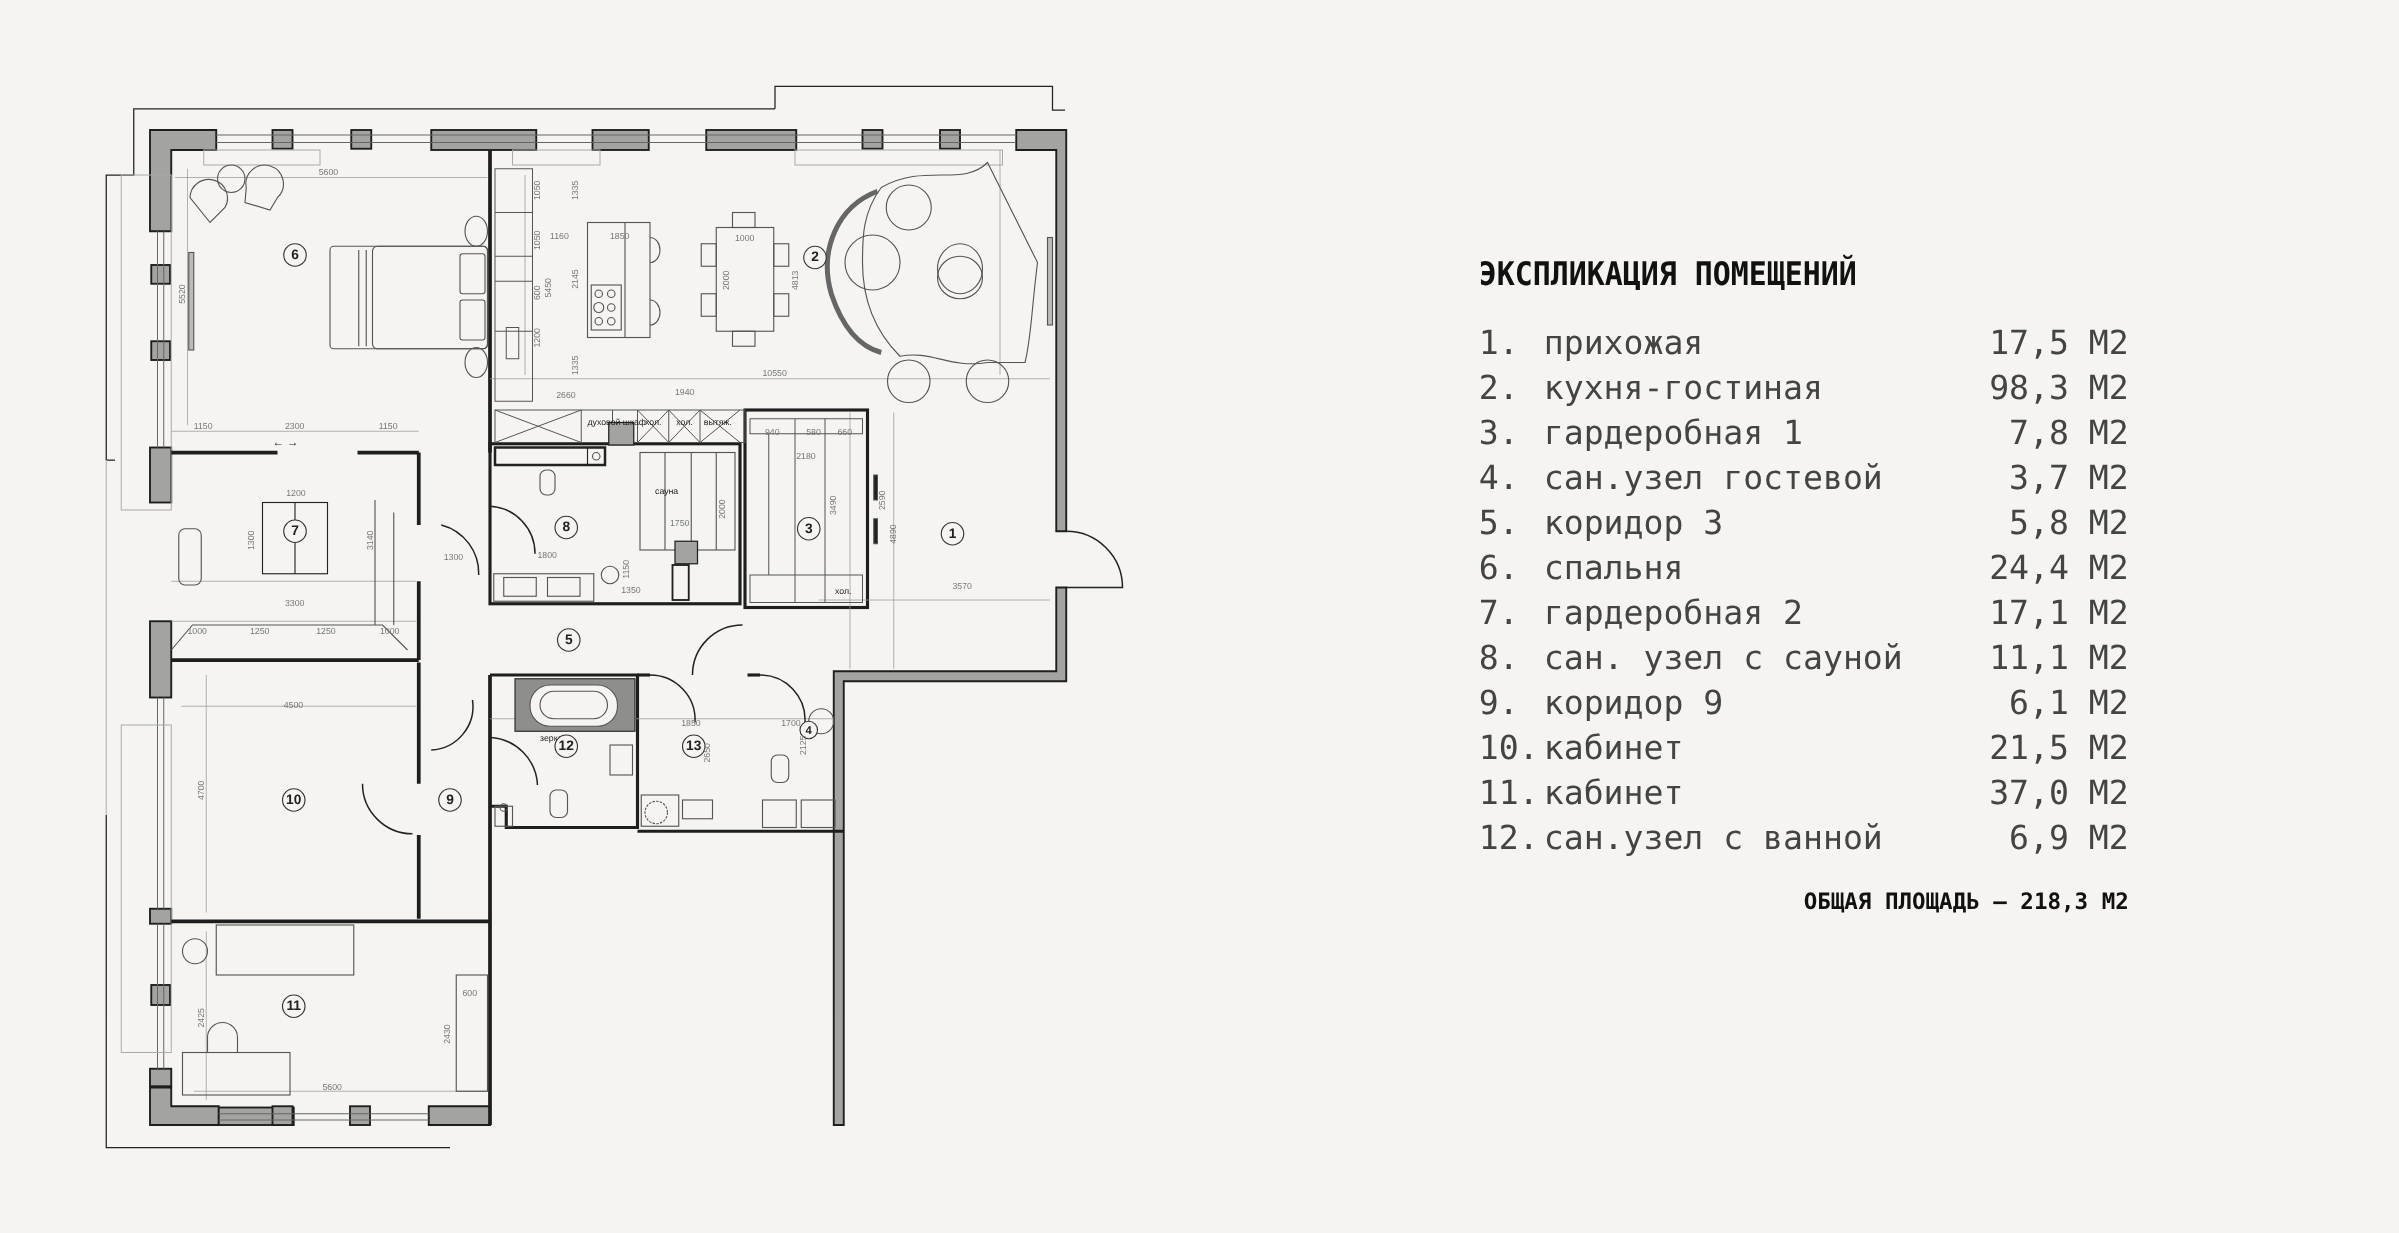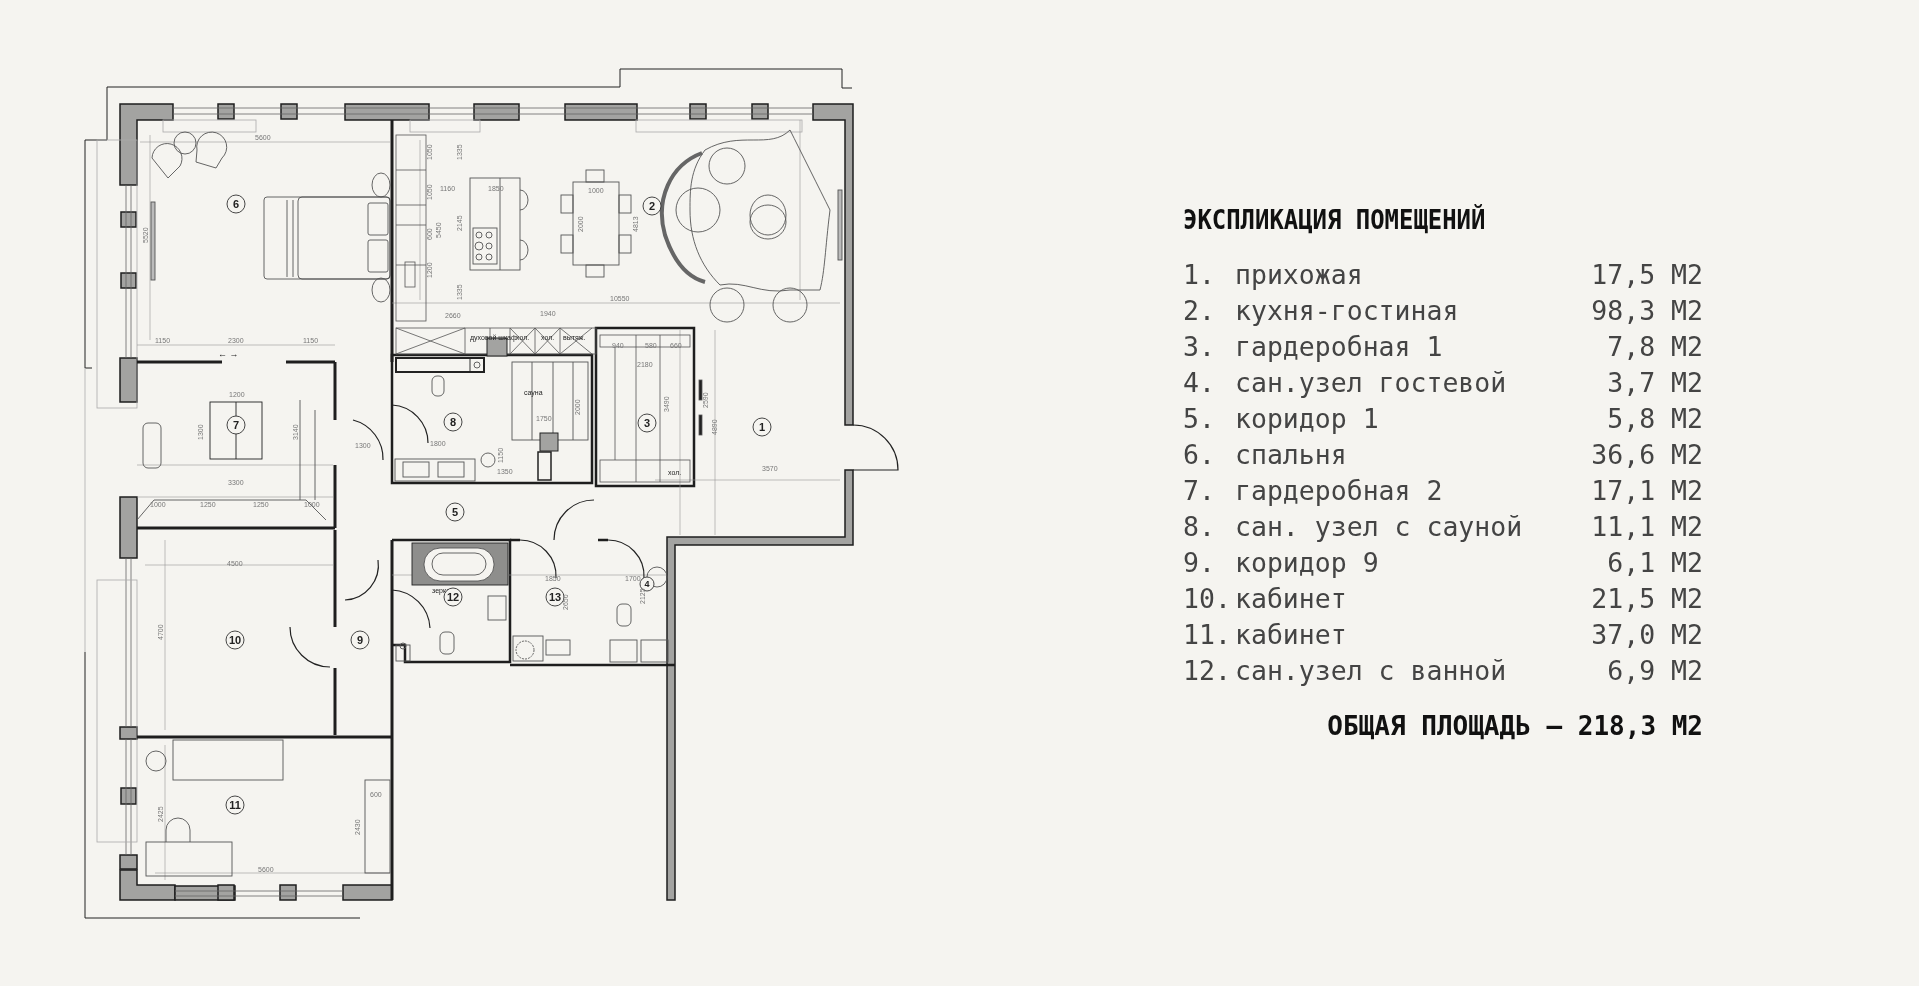--- a/index.html
+++ b/index.html
@@ -22,21 +22,21 @@
   }
   .legend-row {
     display: flex; justify-content: space-between; align-items: baseline;
     font-size: 26.5px; line-height: 36px; color: #444; white-space: nowrap;
     font-weight: 300;
   }
   .legend-row .left { display: flex; }
   .legend-row .num { display: inline-block; width: 52px; }
   .legend-row .area { text-align: left; }
   .legend-total {
-    text-align: right; font-weight: bold; font-size: 26px; color: #111;
+    text-align: right; font-weight: bold; font-size: 18px; color: #111;
     margin-top: 22px; white-space: nowrap;
   }
   svg text { font-family: "Liberation Sans", sans-serif; }
   .room-label { font-size: 11px; font-weight: bold; fill: #222; text-anchor: middle; dominant-baseline: central; }
   .dim { font-size: 7px; fill: #777; }
   .tag { font-size: 7px; fill: #222; }
 </style>
 </head>
 <body>
 
@@ -427,30 +427,30 @@
     <div class="legend-row">
         <span class="left">
           <span class="num">4.</span>
           <span>сан.узел гостевой</span>
         </span>
         <span class="area">3,7 М2</span>
       </div>
     <div class="legend-row">
         <span class="left">
           <span class="num">5.</span>
-          <span>коридор 1</span>
+          <span>коридор 3</span>
         </span>
         <span class="area">5,8 М2</span>
       </div>
     <div class="legend-row">
         <span class="left">
           <span class="num">6.</span>
           <span>спальня</span>
         </span>
-        <span class="area">36,6 М2</span>
+        <span class="area">24,4 М2</span>
       </div>
     <div class="legend-row">
         <span class="left">
           <span class="num">7.</span>
           <span>гардеробная 2</span>
         </span>
         <span class="area">17,1 М2</span>
       </div>
     <div class="legend-row">
         <span class="left">

